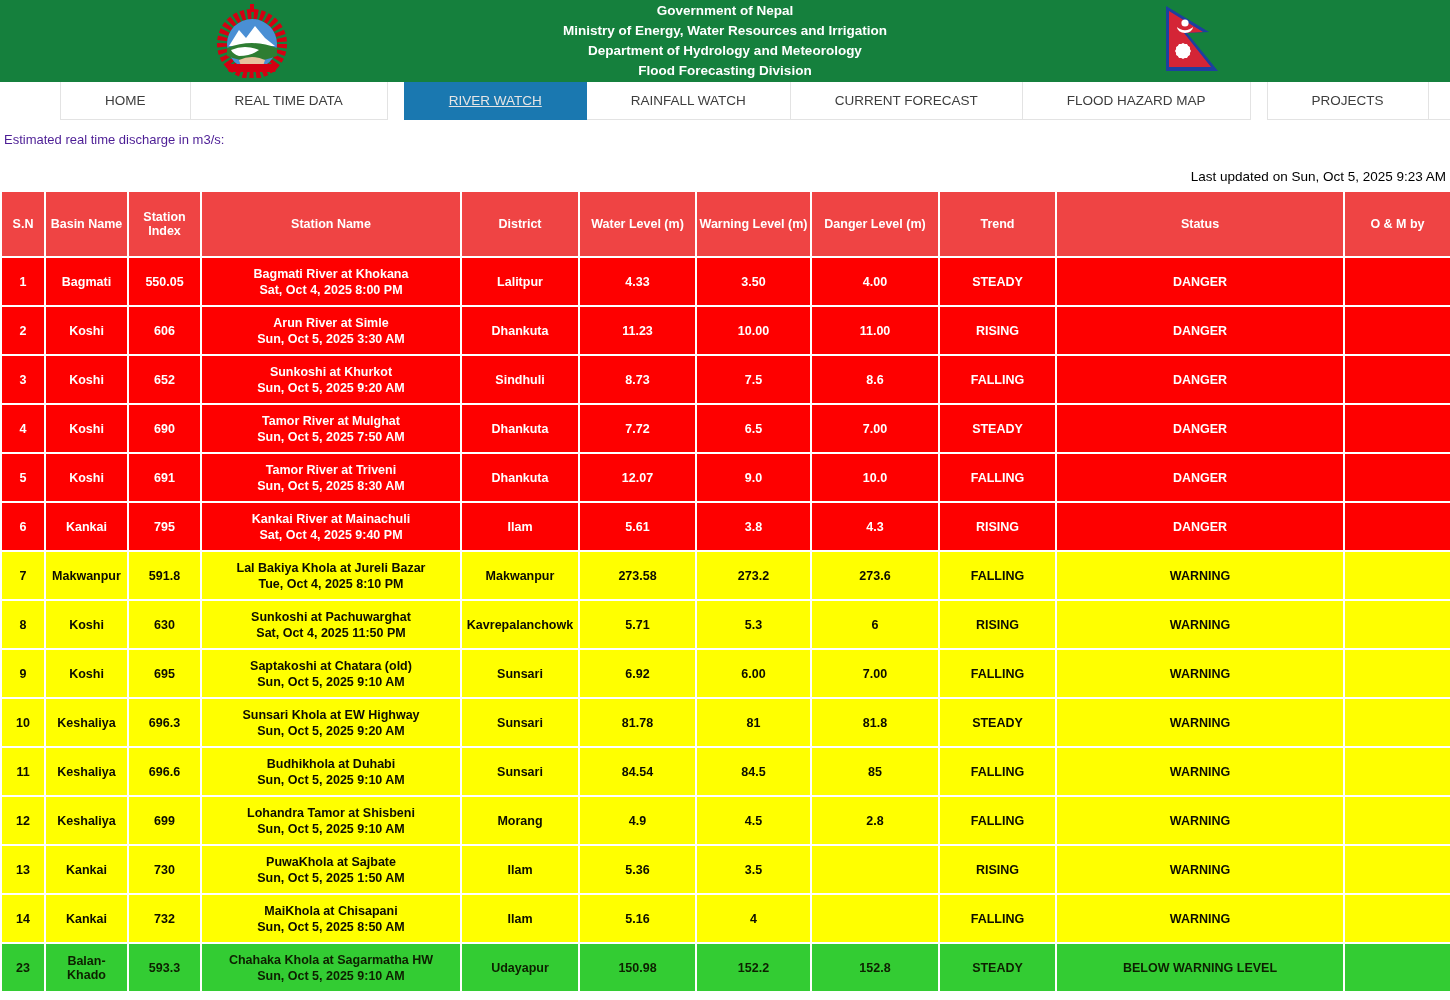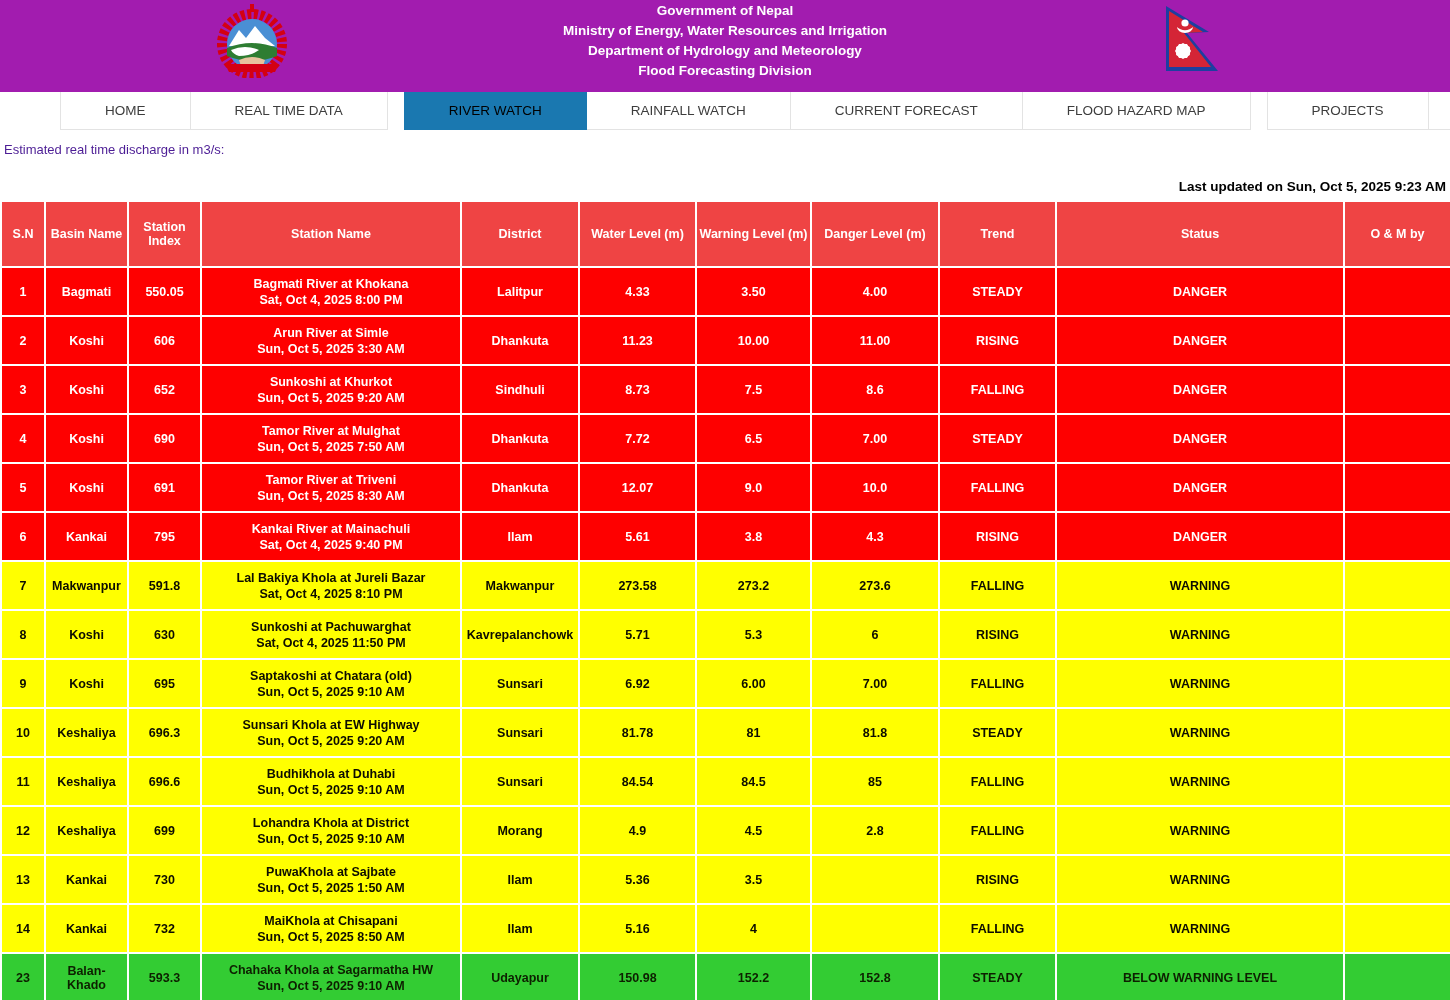--- a/index.html
+++ b/index.html
@@ -1,40 +1,40 @@
 <!DOCTYPE html>
 <html><head>
 <meta charset="utf-8">
 <style>
   * { margin:0; padding:0; box-sizing:border-box; }
   html,body { width:1450px; height:1000px; overflow:hidden; background:#fff;
     font-family:"Liberation Sans", sans-serif; }
 
   
-  .site-header { position:relative; height:92px; background:#a21caf; }
+  .site-header { position:relative; height:82px; background:#15803d; }
   .header-titles { position:absolute; left:0; right:0; top:1px; text-align:center;
     color:#fff; font-weight:bold; }
   .header-titles div { font-size:13.5px; line-height:20px; }
   .emblem-wrap { position:absolute; left:215px; top:4px; }
   .flag-wrap { position:absolute; left:1163px; top:5px; }
 
   
   .nav-bar { height:40px; background:#fff; display:flex; align-items:flex-start;
     padding-left:60px; }
   .tab { height:38px; line-height:37px; padding:0 44px; background:#fff;
     border:1px solid #e3e3e3; border-top:none; font-size:13.5px; color:#3d3d3d;
     cursor:pointer; white-space:nowrap; }
   .tab + .tab { border-left:none; }
   .tab.gap-left { margin-left:16px; border-left:1px solid #e3e3e3; }
-  .tab.active { background:#1a78b0; color:#000000; border-color:#1a78b0; }
+  .tab.active { background:#1a78b0; color:#e5e5e5; border-color:#1a78b0;text-decoration:underline; }
 
   
   .subtitle { margin:10px 0 7px 4px; font-size:13px; color:#4c1d95; }
   .last-updated { margin:22px 4px 6px 0; text-align:right; font-size:13.5px;
-    font-weight:bold; color:#000; }
+    font-weight:normal; color:#000; }
 
   
   table { width:1450px; border-collapse:collapse; table-layout:fixed; }
   th, td { border:2px solid #ffffff; text-align:center; vertical-align:middle;
     font-weight:bold; }
   thead th { background:#ef4444; color:#fff; font-size:12.5px; height:66px;
     padding:2px; }
   tbody td { height:49px; font-size:12.5px; padding:1px 2px; }
   tbody tr.danger td  { background:#fe0000; color:#ffffff; }
   tbody tr.warning td { background:#ffff00; color:#0d0d00; }
@@ -221,21 +221,21 @@
         <td>RISING</td>
         <td>DANGER</td>
         <td></td>
       </tr>
       <tr class="warning">
         <td>7</td>
         <td>Makwanpur</td>
         <td>591.8</td>
         <td>
           <div class="station-line">Lal Bakiya Khola at Jureli Bazar</div>
-          <div class="station-line">Sat, Oct 4, 2025 8:10 PM</div>
+          <div class="station-line">Tue, Oct 4, 2025 8:10 PM</div>
         </td>
         <td>Makwanpur</td>
         <td>273.58</td>
         <td>273.2</td>
         <td>273.6</td>
         <td>FALLING</td>
         <td>WARNING</td>
         <td></td>
       </tr>
       <tr class="warning">
@@ -300,21 +300,21 @@
         <td>85</td>
         <td>FALLING</td>
         <td>WARNING</td>
         <td></td>
       </tr>
       <tr class="warning">
         <td>12</td>
         <td>Keshaliya</td>
         <td>699</td>
         <td>
-          <div class="station-line">Lohandra Khola at District</div>
+          <div class="station-line">Lohandra Tamor at Shisbeni</div>
           <div class="station-line">Sun, Oct 5, 2025 9:10 AM</div>
         </td>
         <td>Morang</td>
         <td>4.9</td>
         <td>4.5</td>
         <td>2.8</td>
         <td>FALLING</td>
         <td>WARNING</td>
         <td></td>
       </tr>

